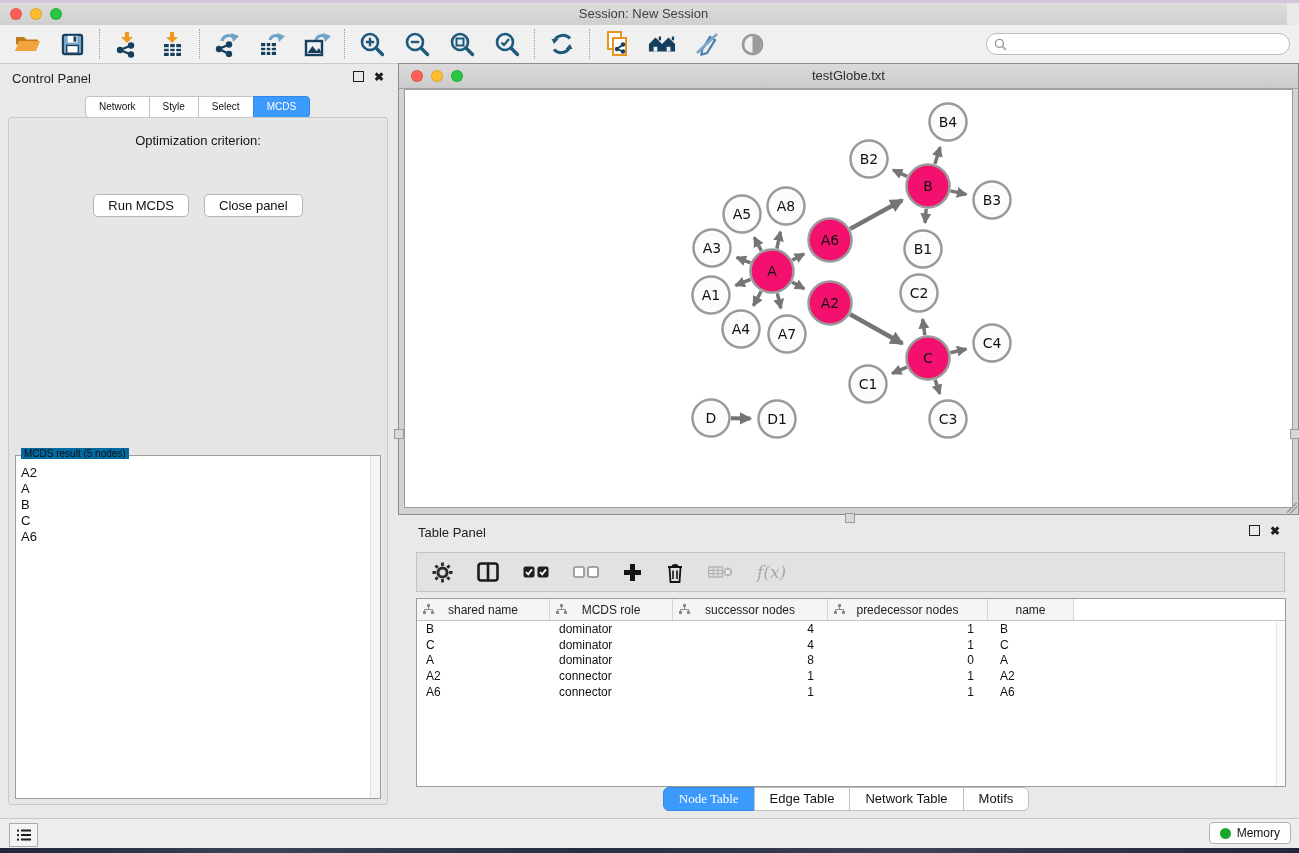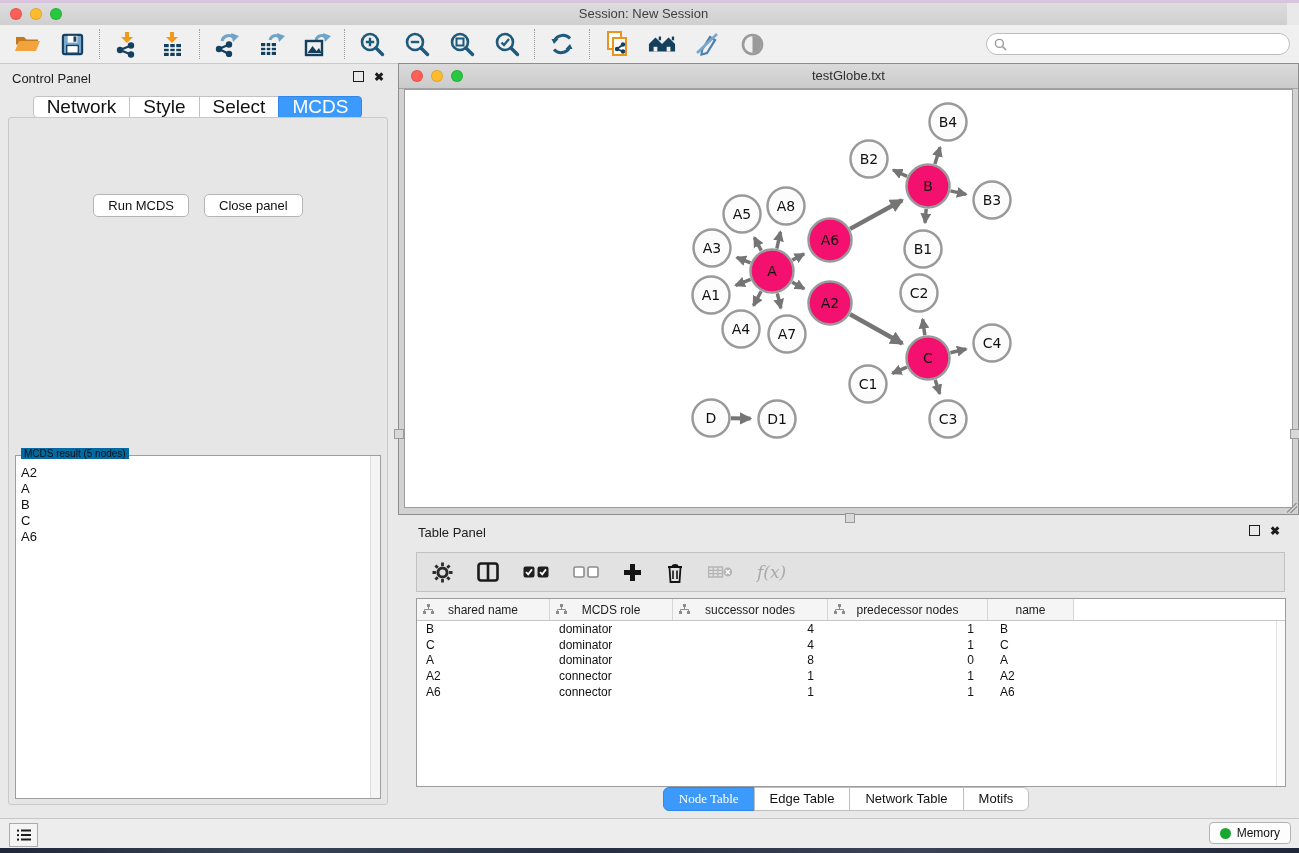--- a/index.html
+++ b/index.html
@@ -29,21 +29,21 @@
      font-family:"Liberation Sans",sans-serif;}
   
   .control-panel{position:absolute;left:0;top:63px;width:396px;height:755px;}
   .cp-title{position:absolute;left:12px;top:8px;font-size:13px;color:#202020;}
   .win-btns{position:absolute;top:8px;display:flex;gap:10px;align-items:center;}
   .cp-btns{right:12px;}
   .float-icon{width:9px;height:9px;border:1.4px solid #1c1c1c;display:inline-block;background:transparent;}
   .close-icon{font-size:12px;font-weight:bold;color:#1c1c1c;line-height:10px;}
   .cp-tabs{position:absolute;left:0;top:33px;width:100%;display:flex;justify-content:center;}
   .tab{background:#fff;border:1px solid #c2c2c2;margin-left:-1px;padding:2px 13px;
-       font-size:19px;height:16px;line-height:16px;color:#111;}
+       font-size:10px;height:16px;line-height:16px;color:#111;}
   .tab:first-child{border-radius:4px 0 0 4px;}
   .tab:last-child{border-radius:0 4px 4px 0;}
   .tab.active{background:#3d9afd;border-color:#2f88ea;color:#fff;}
   .cp-body{position:absolute;left:8px;right:8px;top:54px;bottom:13px;background:#e6e6e6;
        border:1px solid #c9c9c9;border-radius:3px;}
   .opt-label{margin-top:15px;text-align:center;font-size:13px;color:#141414;}
   .dropdown{position:absolute;left:34px;top:39px;width:314px;height:23px;background:#fff;
        border:1px solid #adadad;border-radius:4px;display:flex;align-items:center;}
   .dropdown .dd-text{flex:1;padding-left:13px;font-size:13px;color:#111;white-space:nowrap;}
   .dd-stepper{width:19px;height:23px;background:#3d9afd;border-radius:0 4px 4px 0;
@@ -282,20 +282,21 @@
     <span class="float-icon"></span>
     <span class="close-icon">✖</span>
   </div>
   <div class="cp-tabs">
       <div class="tab">Network</div>
       <div class="tab">Style</div>
       <div class="tab">Select</div>
       <div class="tab active">MCDS</div>
     </div>
   <div class="cp-body">
+    <div class="opt-label">Optimization criterion:</div>
     <div class="btn-row">
       <button class="push-btn">Run MCDS</button>
       <button class="push-btn">Close panel</button>
     </div>
     <div class="mcds-box">
       <span class="mcds-legend">MCDS result (5 nodes)</span>
       <div class="mcds-list">
           <div class="mcds-item">A2</div>
           <div class="mcds-item">A</div>
           <div class="mcds-item">B</div>

